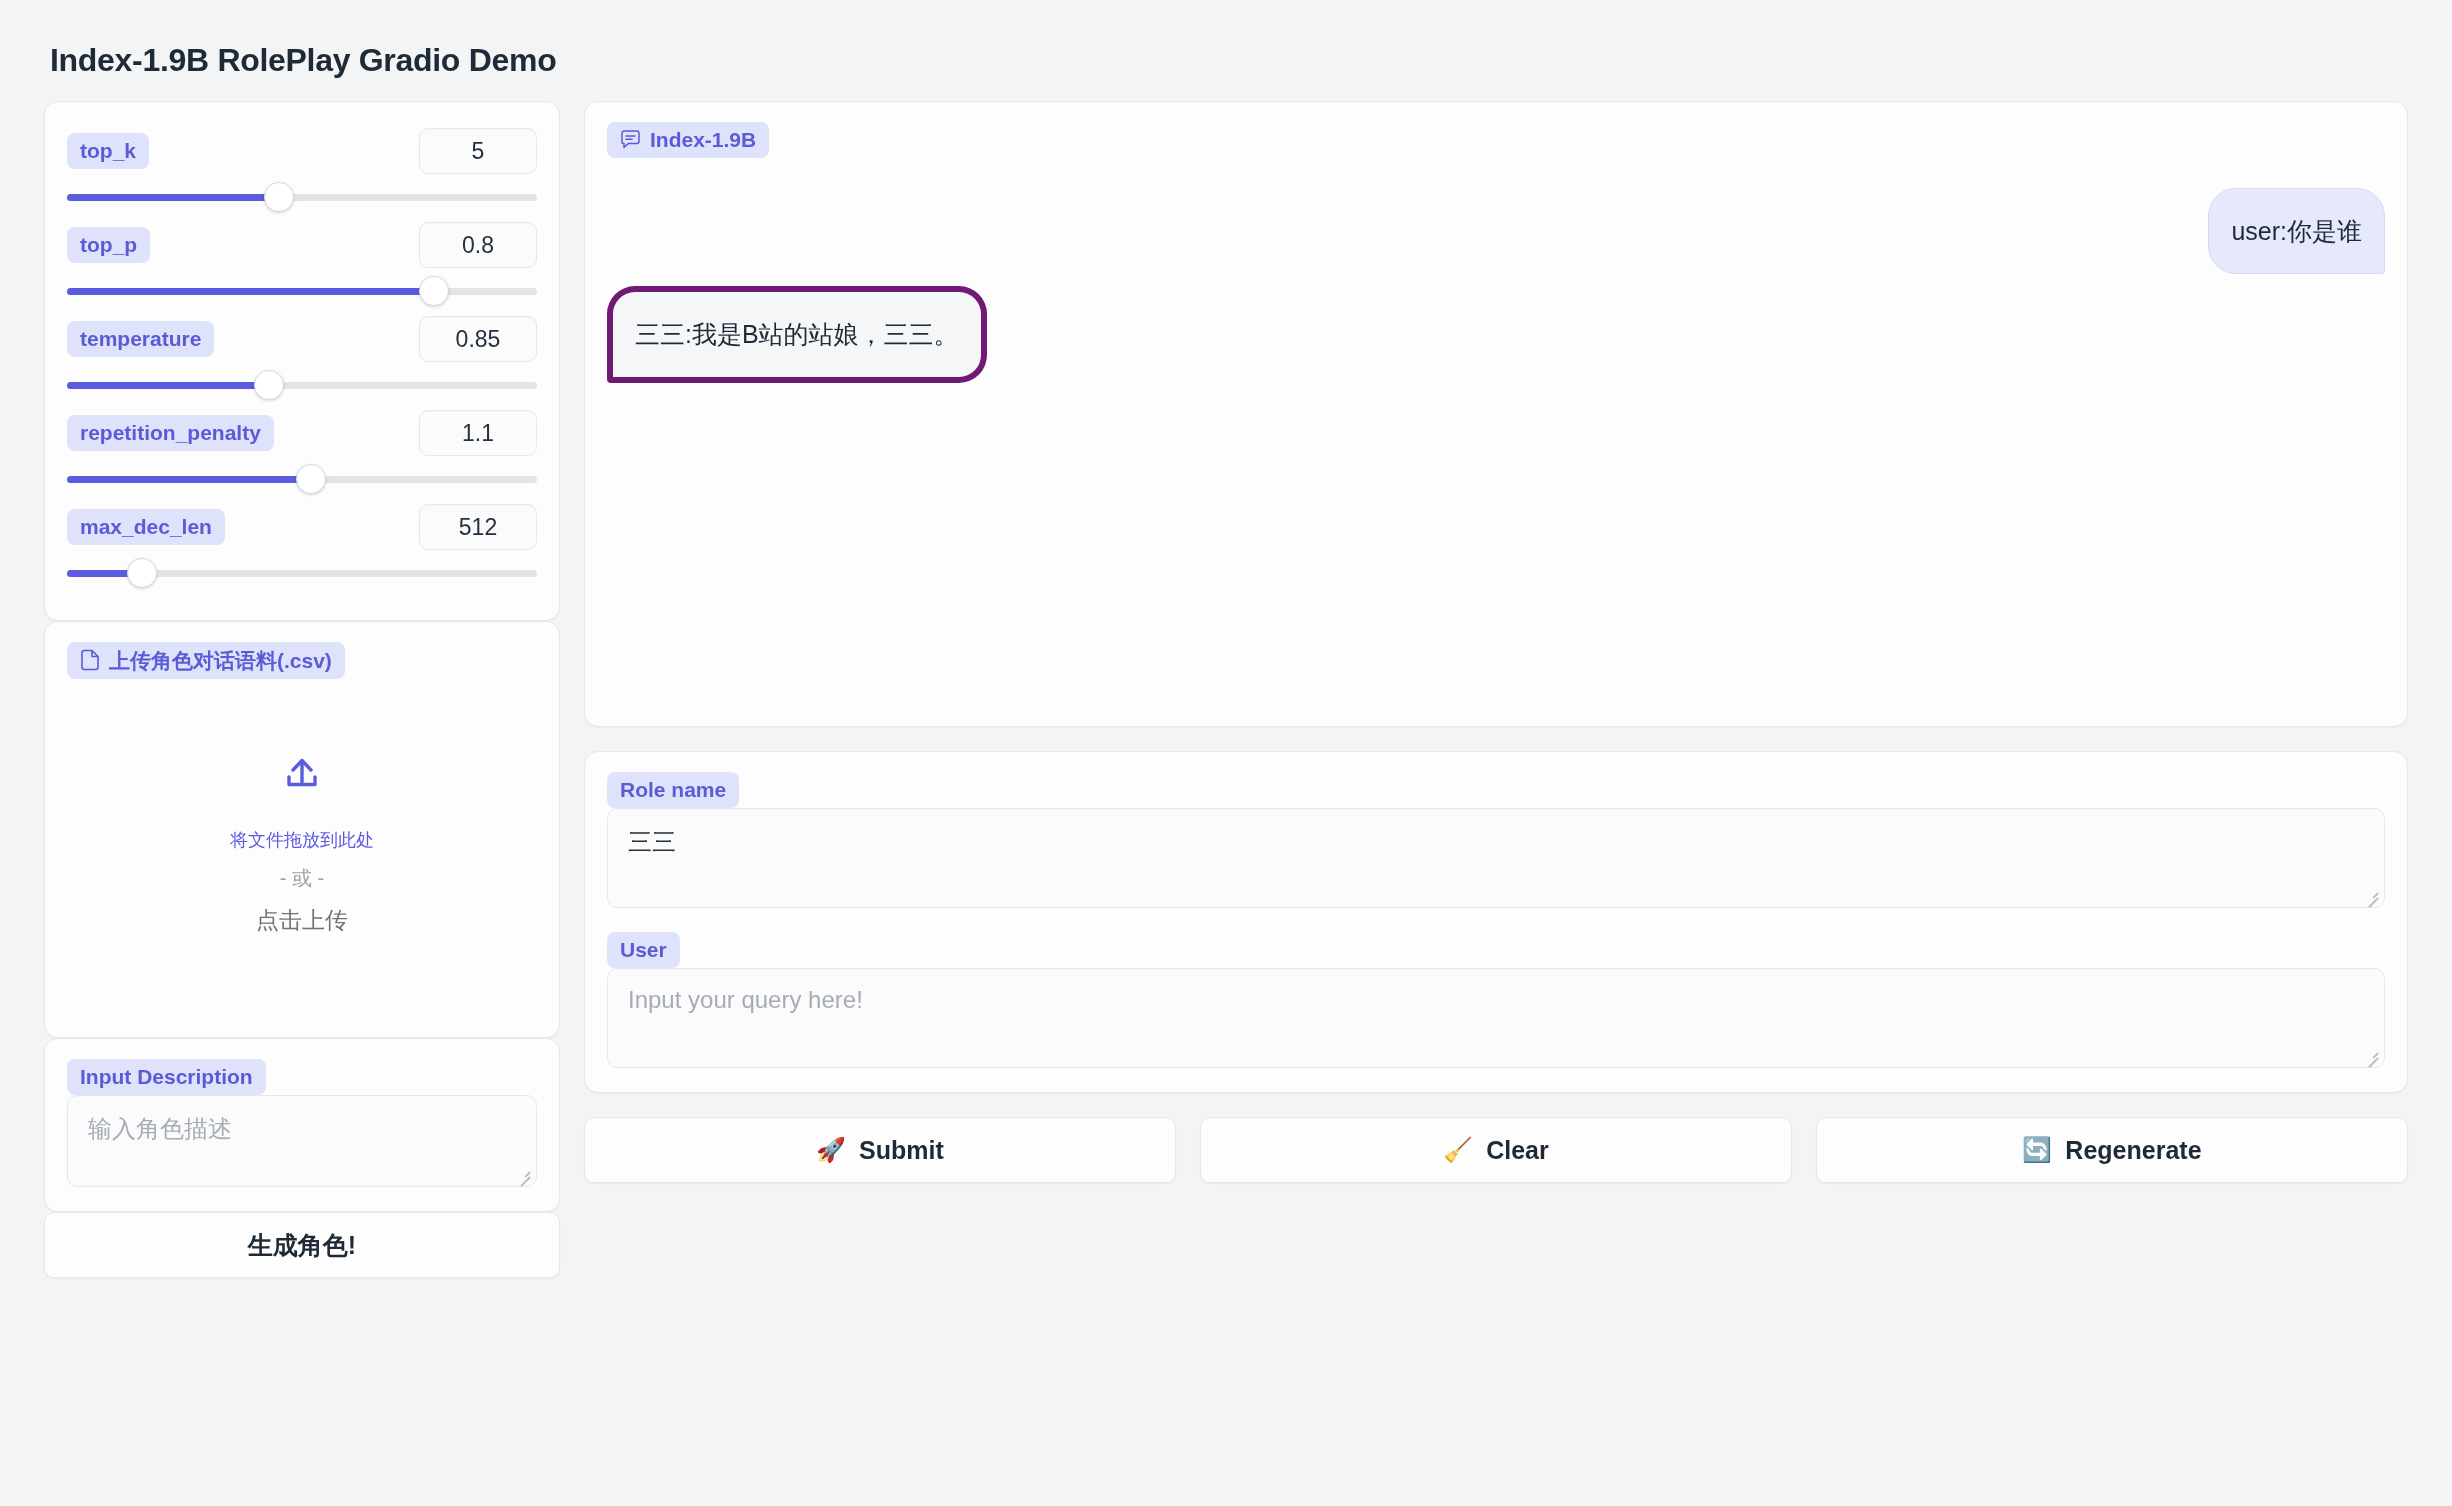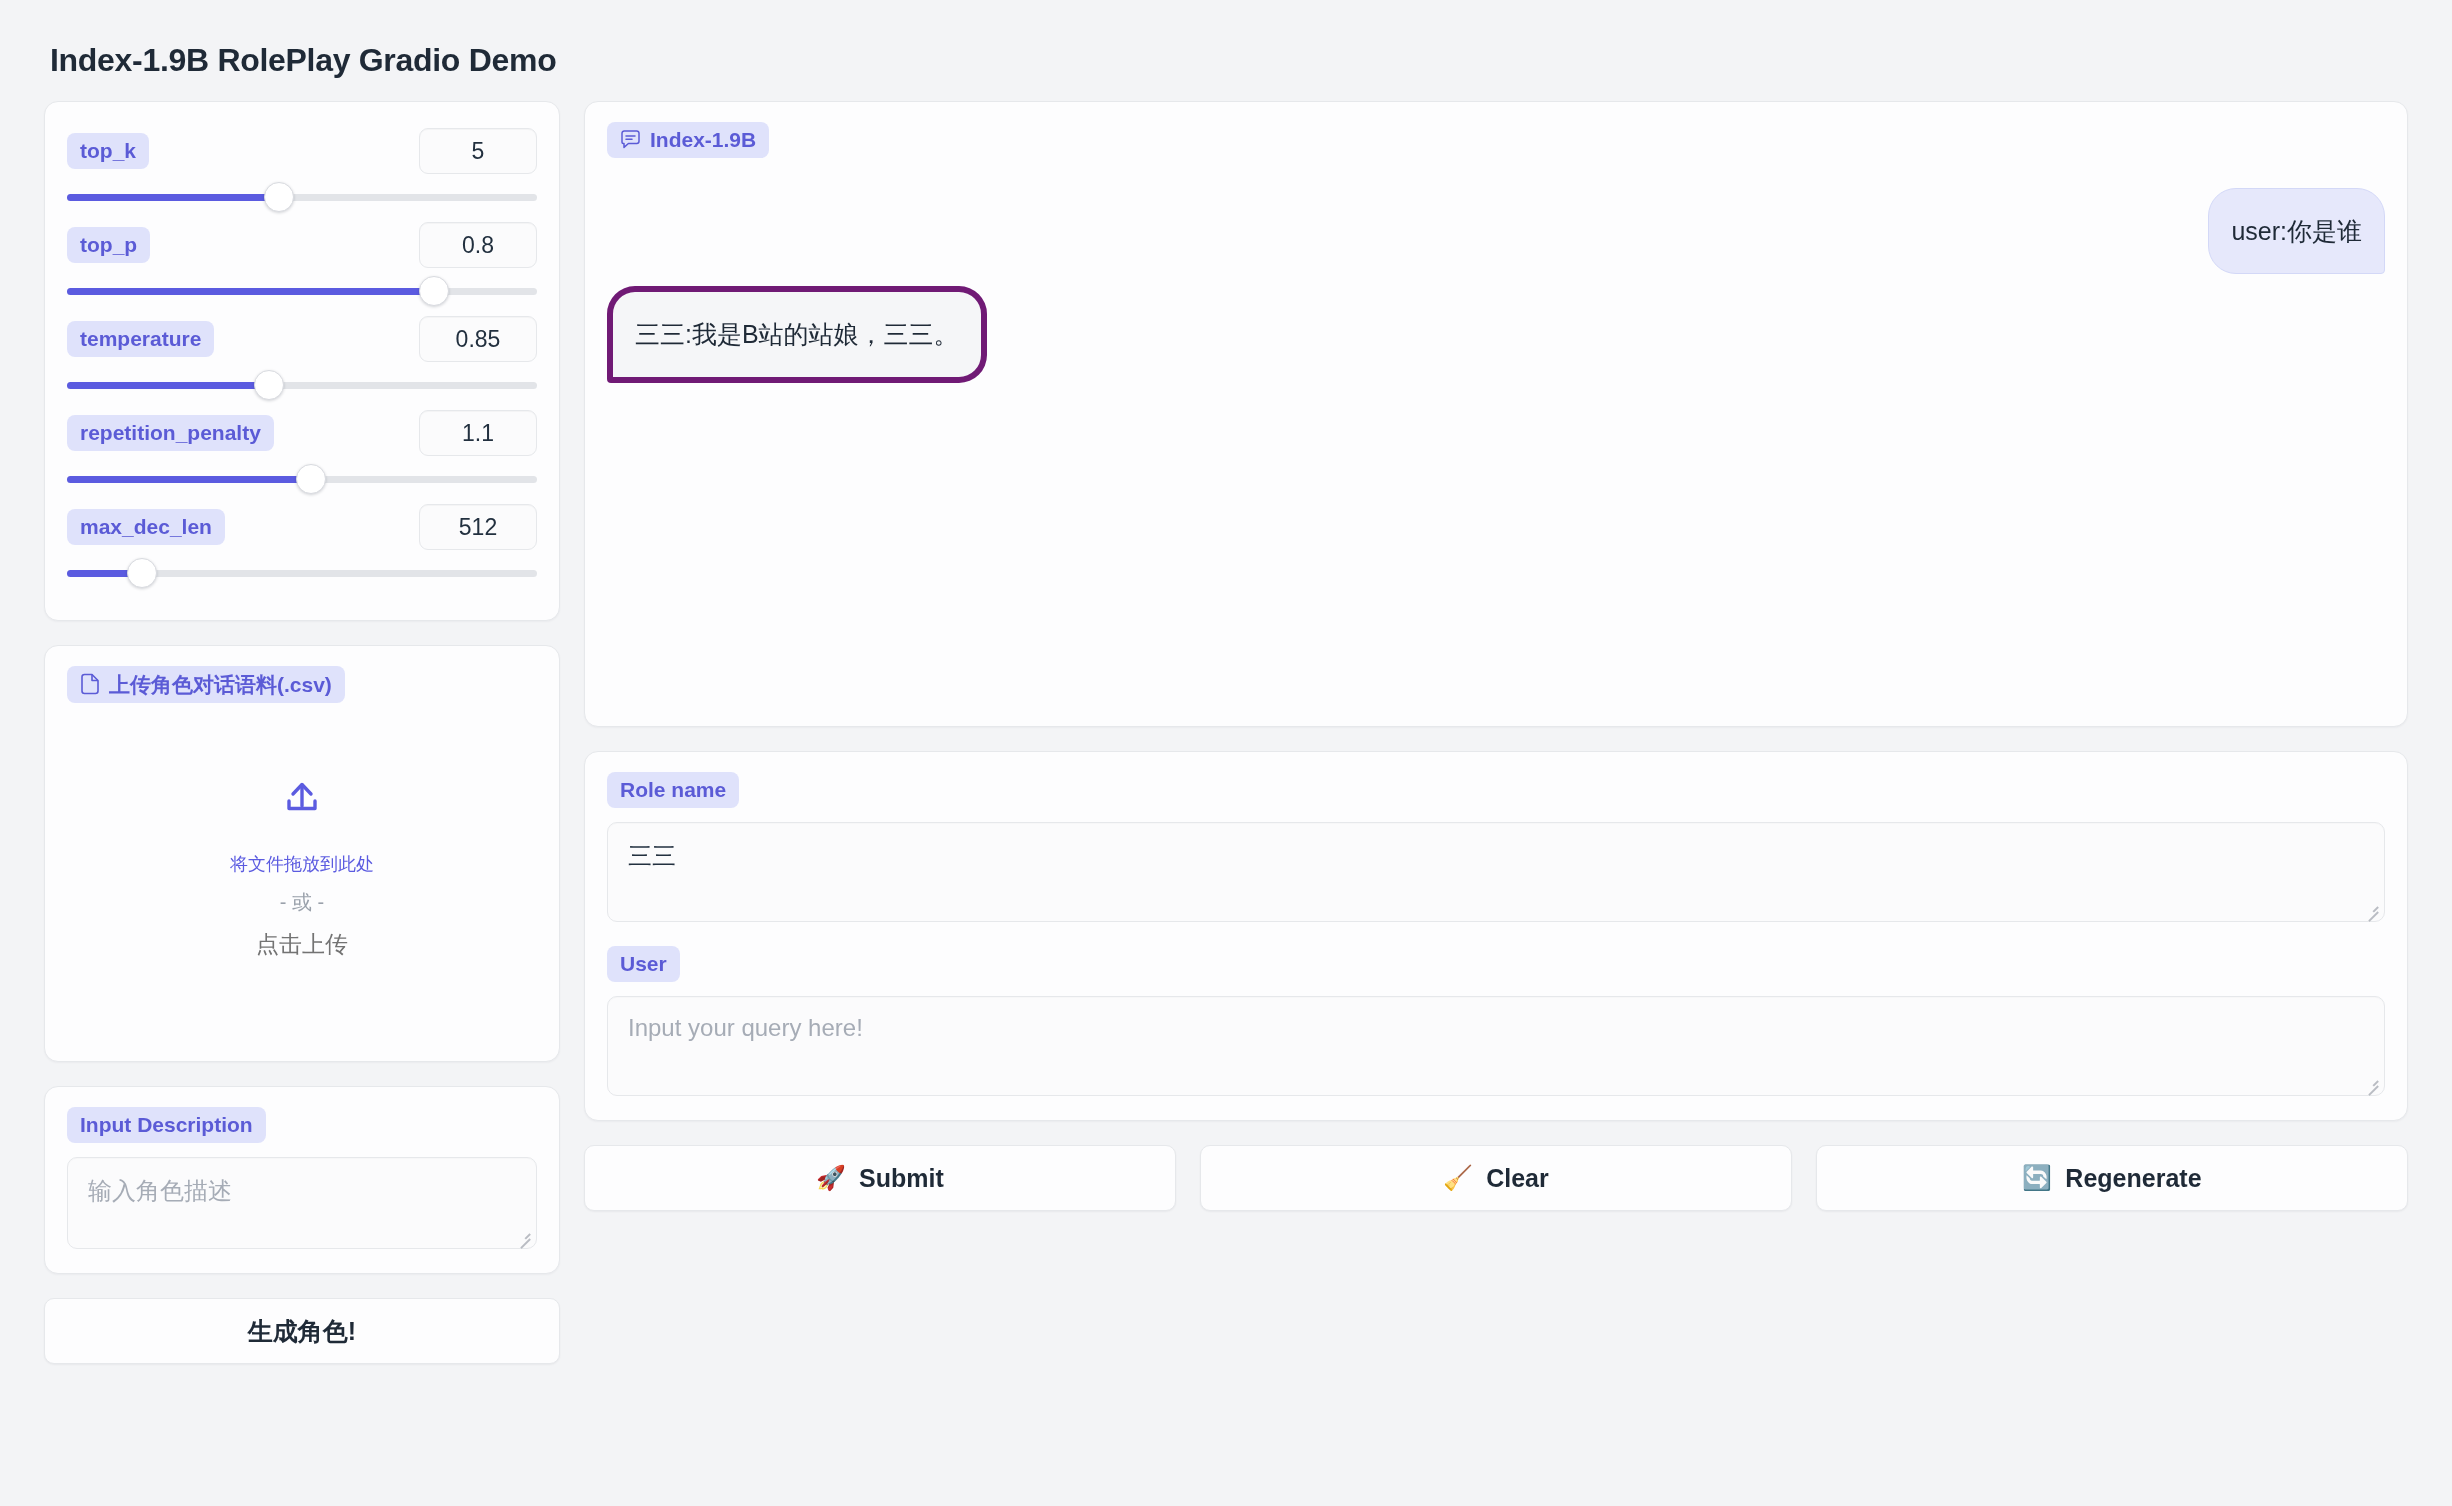--- a/index.html
+++ b/index.html
@@ -28,21 +28,21 @@
     color: #1f2a37;
     margin: 16px 0 22px 6px;
   }
 
   
   .layout {
     display: flex;
     gap: 24px;
     align-items: flex-start;
   }
-  .col-left  { width: 516px; flex: 0 0 516px; display: flex; flex-direction: column; gap: 24px; }
+  .col-left  { width: 516px; flex: 0 0 516px; display: flex; flex-direction: column; }
   .col-right { flex: 1 1 auto; display: flex; flex-direction: column; gap: 24px; }
 
   
   .block {
     background: #fdfdfe;
     border: 1px solid #e6e8eb;
     border-radius: 14px;
     box-shadow: 0 1px 2px rgba(16,24,40,.04);
   }
 
@@ -148,21 +148,20 @@
     line-height: 1.9;
   }
 
   
   .rd-block { padding: 20px 22px 24px 22px; }
   .textarea {
     position: relative;
     border: 1px solid #e6e8eb;
     border-radius: 10px;
     background: #fbfbfc;
-    margin-top: 14px;
     padding: 17px 20px;
     font-size: 24px;
     color: #22303f;
     box-shadow: inset 0 1px 1px rgba(16,24,40,.02);
   }
   .textarea.ph { color: #a6acb6; }
   .ta-sm { height: 92px; }
   .ta-md { height: 100px; }
   .resize-grip {
     position: absolute;

